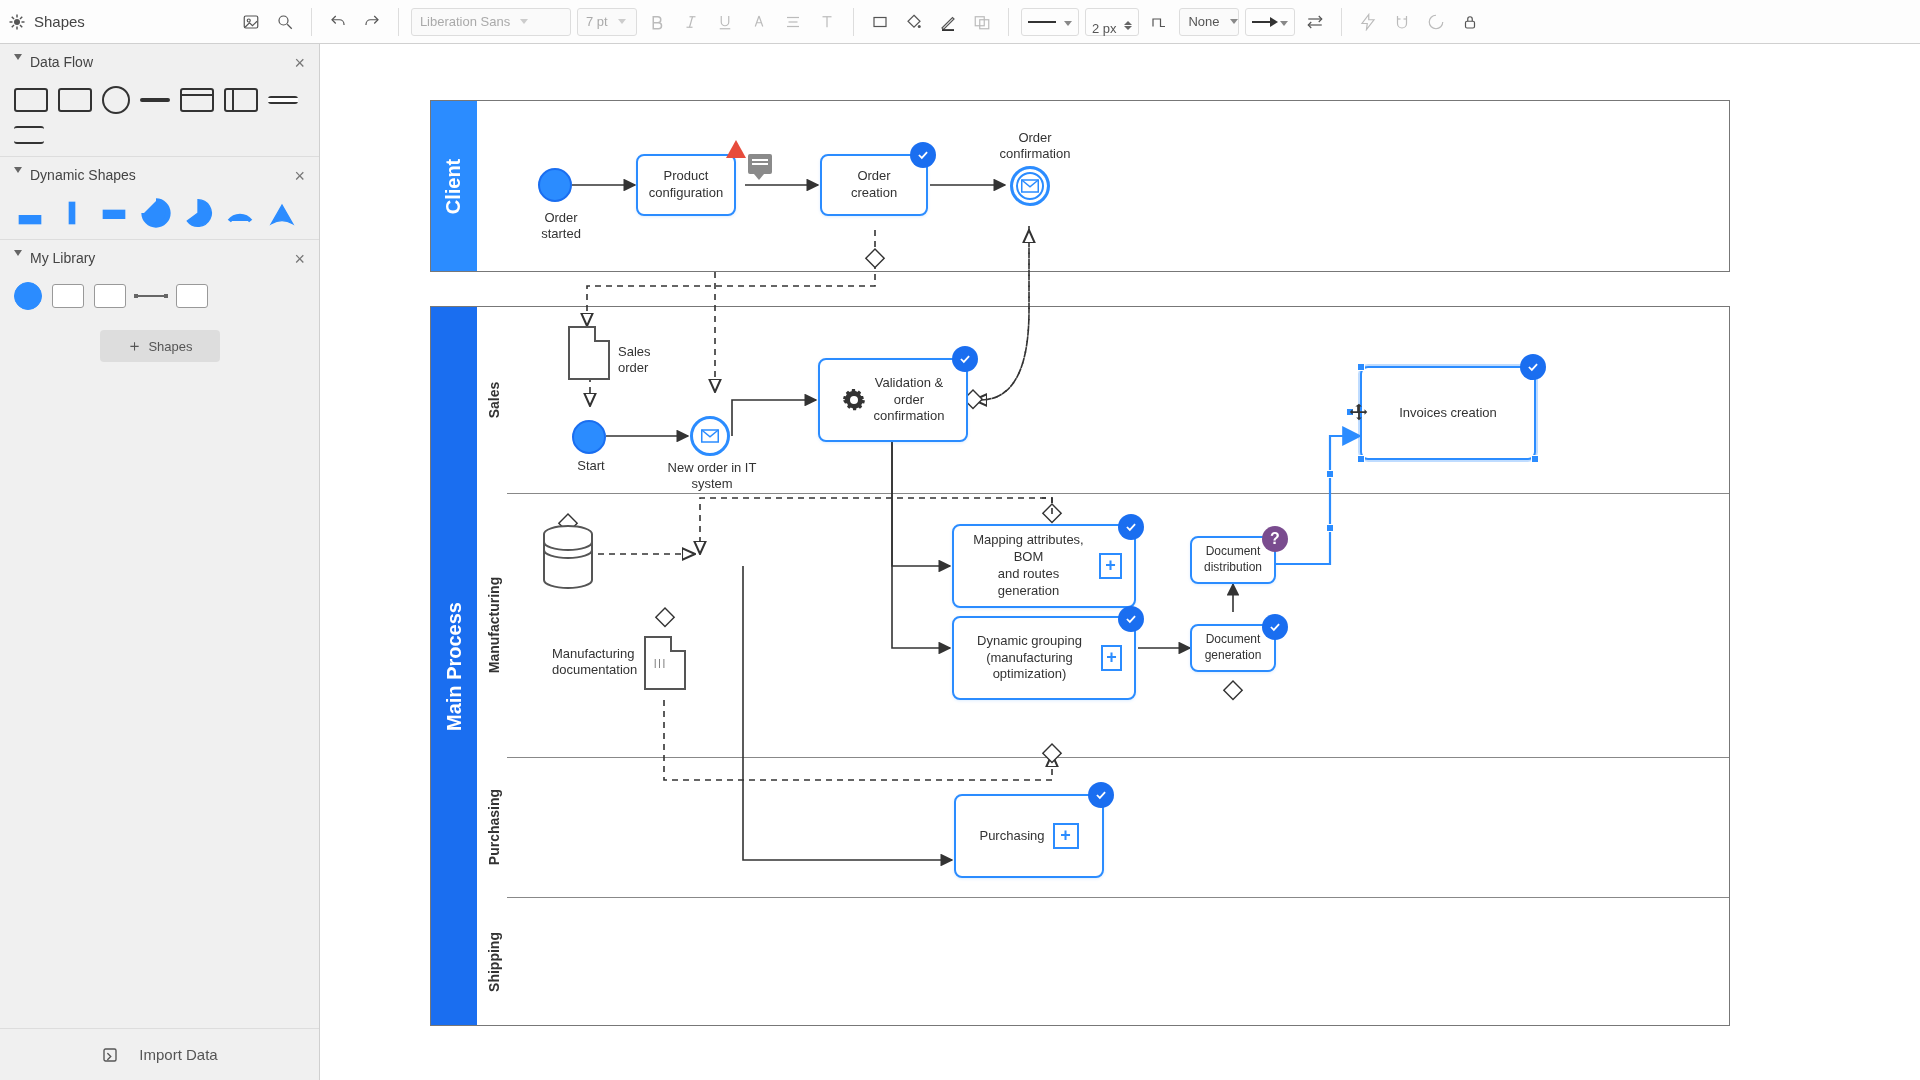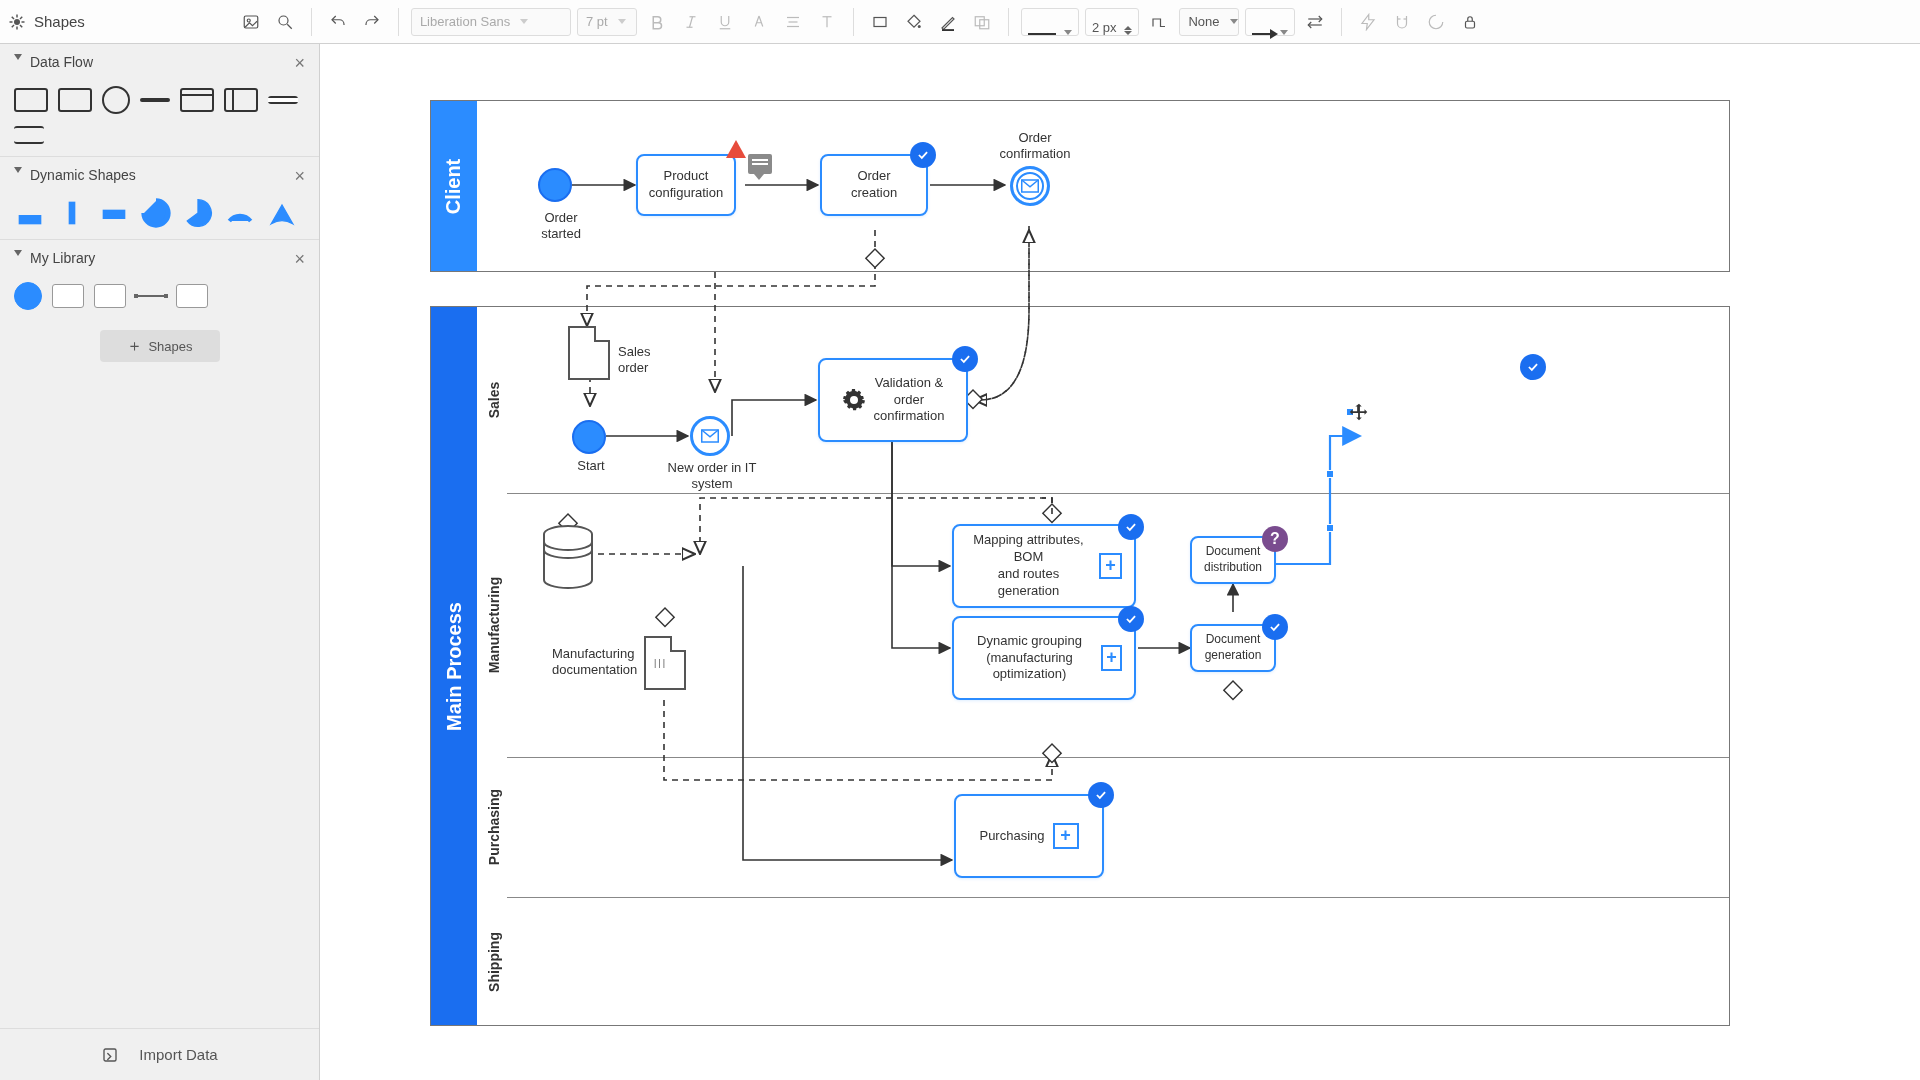--- a/index.html
+++ b/index.html
@@ -8,21 +8,21 @@
   
   .toolbar{height:44px;border-bottom:1px solid #d0d0d0;display:flex;align-items:center;padding:0 8px;gap:6px;font-size:14px;color:#555;background:#fdfdfd}
   .tb-sep{width:1px;height:28px;background:#ddd;margin:0 6px}
   .tb-btn{width:28px;height:28px;display:flex;align-items:center;justify-content:center;border-radius:3px;color:#666}
   .tb-btn svg{width:18px;height:18px;stroke:#555;fill:none;stroke-width:1.6}
   .tb-btn.dim svg{stroke:#bbb}
   .shapes-title{display:flex;align-items:center;gap:8px;font-size:15px;color:#444}
   .shapes-title svg{width:18px;height:18px;fill:#555}
   .font-dd,.size-dd,.fill-dd{height:28px;border:1px solid #ddd;border-radius:3px;display:flex;align-items:center;padding:0 8px;color:#aaa;font-size:13px;gap:6px;background:#fafafa}
   .font-dd{width:160px}.size-dd{width:60px}.fill-dd{width:60px;color:#555}
-  .line-width{display:flex;align-items:flex-end;gap:4px;border:1px solid #ddd;border-radius:3px;height:28px;padding:0 6px;color:#555;font-size:13px}
+  .line-width{display:flex;align-items:flex-start;gap:4px;border:1px solid #ddd;border-radius:3px;height:28px;padding:12px 6px;color:#555;font-size:13px}
   .caret{width:0;height:0;border-left:4px solid transparent;border-right:4px solid transparent;border-top:5px solid #888;margin-left:4px}
   .caret.light{border-top-color:#ccc}
 
   
   .sidebar{position:absolute;left:0;top:44px;bottom:0;width:320px;background:#f0f0f0;border-right:1px solid #d0d0d0;display:flex;flex-direction:column}
   .panel-head{display:flex;align-items:flex-start;padding:10px 14px;font-size:14px;color:#444}
   .panel-head .tri{width:0;height:0;border-left:4px solid transparent;border-right:4px solid transparent;border-top:6px solid #666;margin-right:8px}
   .panel-head .x{margin-left:auto;color:#777;font-size:18px;line-height:1}
   .panel-body{padding:4px 14px 12px;border-bottom:1px solid #ddd}
   .shape-row{display:flex;flex-wrap:wrap;gap:10px;align-items:center}
@@ -505,20 +505,27 @@
       <span style="white-space:pre-line">Validation &amp;
 order
 confirmation</span>
     </div>
     <div class="badge check" style="left:522px;top:246px">
         <svg viewBox="0 0 24 24">
           <polyline points="5 12 10 17 19 7"></polyline>
         </svg>
       </div>
 
+    <div class="task selected" style="left:930px;top:266px;width:176px;height:94px">
+      <span>Invoices creation</span>
+      <div class="sel-handle" style="left:-5px;top:-5px"></div>
+        <div class="sel-handle" style="right:-5px;top:-5px"></div>
+      <div class="sel-handle" style="left:-5px;bottom:-5px"></div>
+        <div class="sel-handle" style="right:-5px;bottom:-5px"></div>
+    </div>
     <div class="badge check" style="left:1090px;top:254px">
         <svg viewBox="0 0 24 24">
           <polyline points="5 12 10 17 19 7"></polyline>
         </svg>
       </div>
 
     <div class="sel-handle" style="left:896px;top:370px"></div>
     <div class="sel-handle" style="left:896px;top:424px"></div>
     <div class="sel-handle" style="left:916px;top:308px"></div>
     <div class="move-cursor" style="left:918px;top:302px"><svg viewBox="0 0 24 24">

